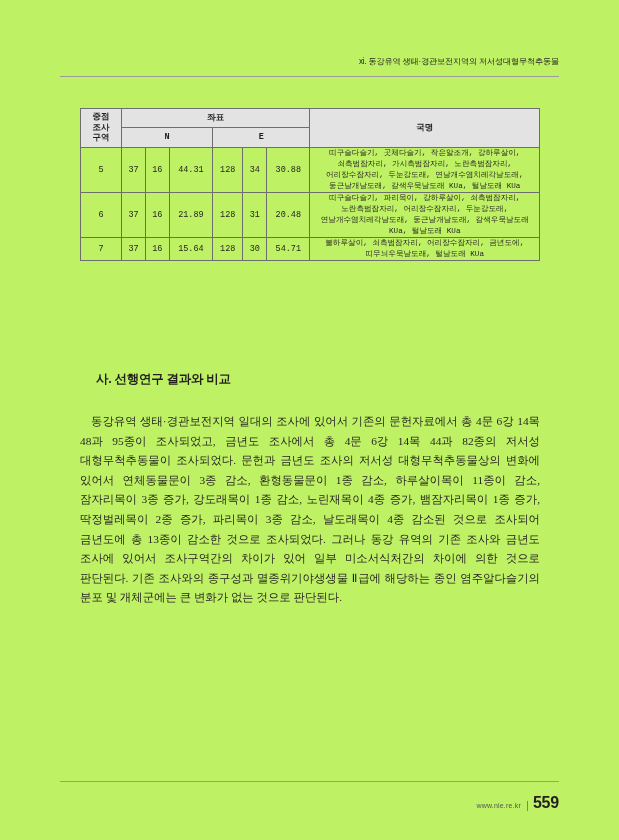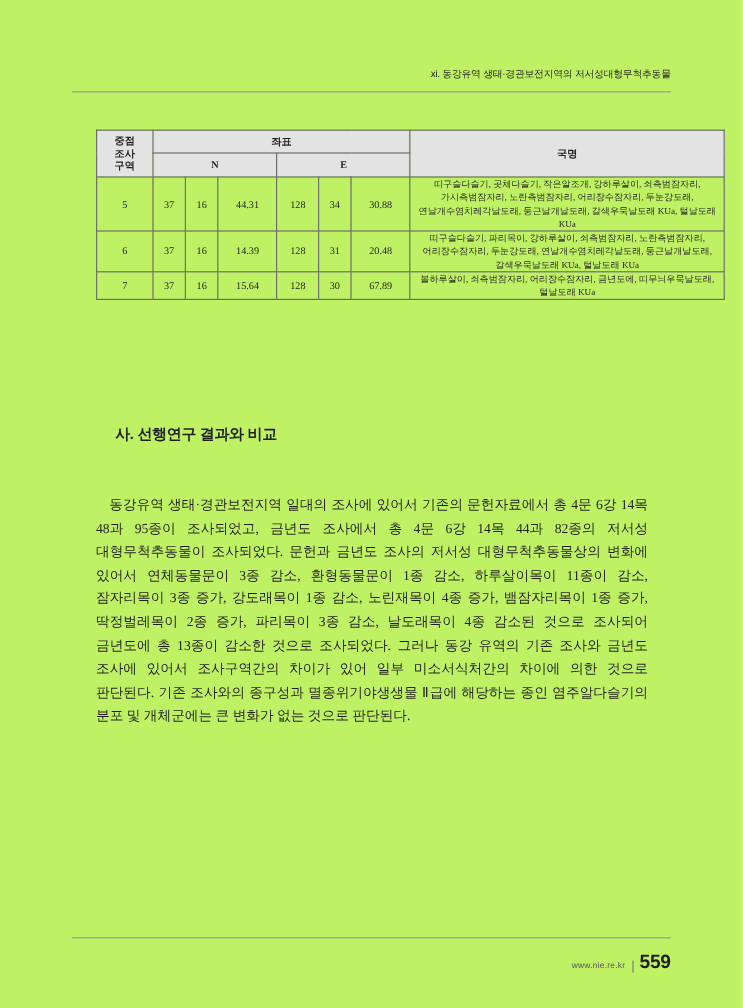--- a/index.html
+++ b/index.html
@@ -47,23 +47,23 @@
 
   
   .table-wrap {
     position: absolute;
     top: 108px;
     left: 80px;
     width: 460px;
   }
   table.data {
     border-collapse: collapse;
-    width: 524px;
+    width: 460px;
     table-layout: fixed;
-    font-family: Liberation Serif, serif;
+    font-family: Liberation Mono, monospace;
   }
   table.data td, table.data th {
     border: 0.8px solid #6e6e6e;
     padding: 0;
     vertical-align: middle;
   }
   table.data th {
     background: #e3e3e3;
     font-weight: bold;
     font-size: 8.5px;
@@ -93,21 +93,21 @@
     color: #231f20;
     padding: 5px 5px 5px 5px;
     text-align: center;
     word-break: keep-all;
   }
 
   
   .section-title {
     position: absolute;
     left: 96px;
-    top: 354px;
+    top: 371px;
     font-family: "Liberation Sans", sans-serif;
     font-weight: bold;
     font-size: 12.5px;
     color: #231f20;
     letter-spacing: -0.3px;
   }
 
   .body-copy {
     position: absolute;
     left: 80px;
@@ -202,34 +202,34 @@
           <td class="num">44.31</td>
           <td class="num">128</td>
           <td class="num">34</td>
           <td class="num">30.88</td>
           <td class="names">띠구슬다슬기, 곳체다슬기, 작은알조개, 강하루살이, 쇠측범잠자리, 가시측범잠자리, 노란측범잠자리, 어리장수잠자리, 두눈강도래, 연날개수염치레각날도래, 둥근날개날도래, 갈색우묵날도래 KUa, 털날도래 KUa</td>
         </tr>
         <tr>
           <td class="num">6</td>
           <td class="num">37</td>
           <td class="num">16</td>
-          <td class="num">14.39</td>
+          <td class="num">21.89</td>
           <td class="num">128</td>
           <td class="num">31</td>
           <td class="num">20.48</td>
           <td class="names">띠구슬다슬기, 파리목이, 강하루살이, 쇠측범잠자리,  노란측범잠자리, 어리장수잠자리, 두눈강도래, 연날개수염치레각날도래, 둥근날개날도래, 갈색우묵날도래 KUa, 털날도래 KUa</td>
         </tr>
         <tr>
           <td class="num">7</td>
           <td class="num">37</td>
           <td class="num">16</td>
           <td class="num">15.64</td>
           <td class="num">128</td>
           <td class="num">30</td>
-          <td class="num">67.89</td>
+          <td class="num">54.71</td>
           <td class="names">볼하루살이, 쇠측범잠자리, 어리장수잠자리, 금년도에, 띠무늬우묵날도래, 털날도래 KUa</td>
         </tr>
       </tbody>
     </table>
   </div>
 
   <div class="section-title">사. 선행연구 결과와 비교</div>
 
   <div class="body-copy">
     <p>동강유역 생태·경관보전지역 일대의 조사에 있어서 기존의 문헌자료에서 총 4문 6강 14목 48과 95종이 조사되었고, 금년도 조사에서 총 4문 6강 14목 44과 82종의 저서성 대형무척추동물이 조사되었다. 문헌과 금년도 조사의 저서성 대형무척추동물상의 변화에 있어서 연체동물문이 3종 감소, 환형동물문이 1종 감소, 하루살이목이 11종이 감소, 잠자리목이 3종 증가, 강도래목이 1종 감소, 노린재목이 4종 증가, 뱀잠자리목이 1종 증가, 딱정벌레목이 2종 증가, 파리목이 3종 감소, 날도래목이 4종 감소된 것으로 조사되어 금년도에 총 13종이 감소한 것으로 조사되었다. 그러나 동강 유역의 기존 조사와 금년도 조사에 있어서 조사구역간의 차이가 있어 일부 미소서식처간의 차이에 의한 것으로 판단된다. 기존 조사와의 종구성과 멸종위기야생생물 Ⅱ급에 해당하는 종인 염주알다슬기의 분포 및 개체군에는 큰 변화가 없는 것으로 판단된다.</p>

